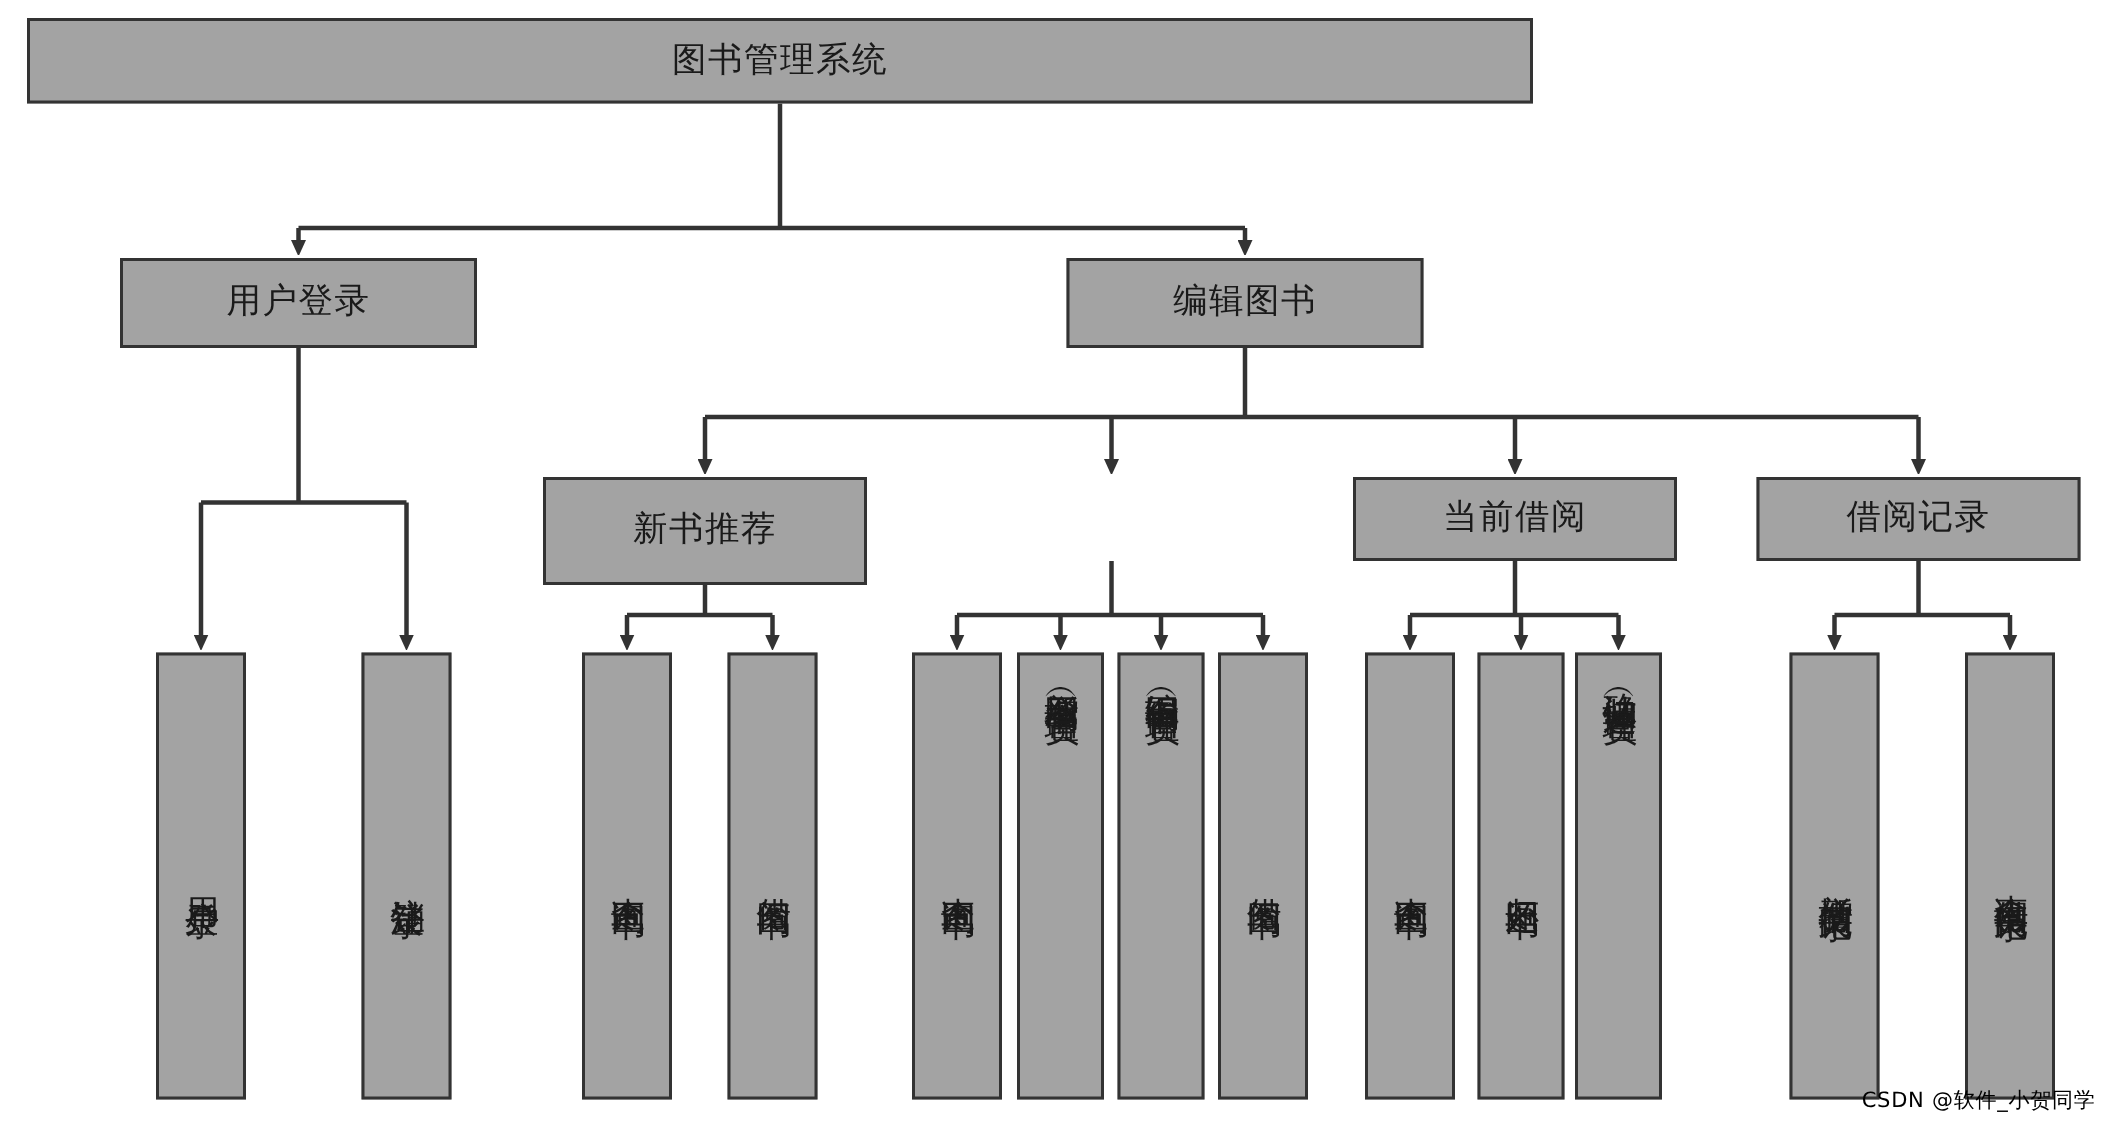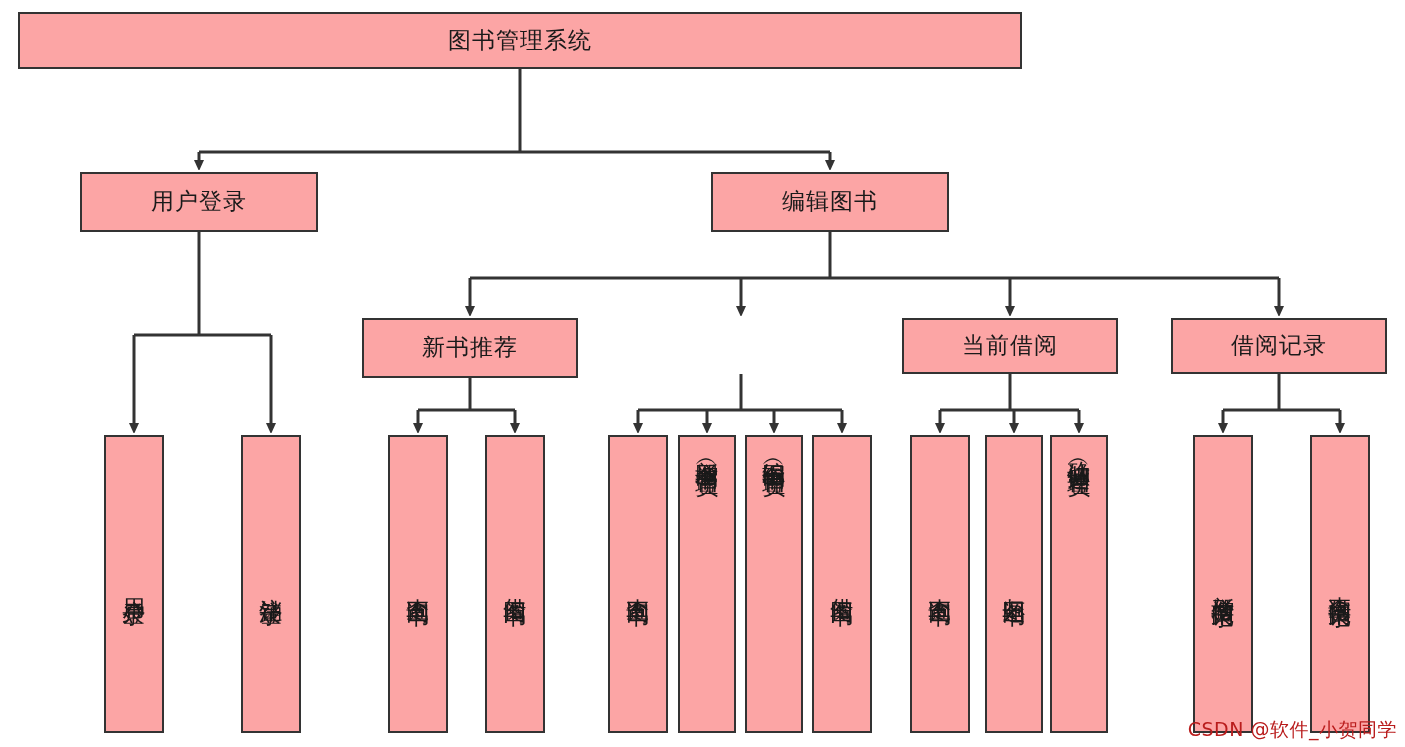--- a/index.html
+++ b/index.html
@@ -25,21 +25,21 @@
     left: 0;
     top: 0;
     width: 1405px;
     height: 747px;
     pointer-events: none;
   }
   .node {
     position: absolute;
     box-sizing: border-box;
     border: 2.5px solid #333333;
-    background: #fca5a5;
+    background: #a3a3a3;
     display: flex;
     align-items: center;
     justify-content: center;
     color: #1a1a1a;
   }
   .node.horizontal {
     font-size: 23px;
     letter-spacing: 1px;
     line-height: 1.1;
   }
@@ -57,22 +57,22 @@
     white-space: nowrap;
     display: block;
   }
   .node.vertical.center-v {
     align-items: center;
   }
   #watermark {
     position: absolute;
     right: 8px;
     bottom: 4px;
-    font-size: 19px;
-    color: #b91c1c;
+    font-size: 14px;
+    color: #000000;
     white-space: nowrap;
     letter-spacing: 0.5px;
   }
 </style>
 </head>
 <body>
 
 <div id="diagram-root">
 
   <svg id="connector-layer" viewBox="0 0 1405 747" width="1405" height="747" aria-hidden="true">
@@ -122,21 +122,21 @@
     <span>图书管理系统</span>
   </div>
 
   <div class="node horizontal" style="left: 80px; top: 172px; width: 238px; height: 60px;">
     <span>用户登录</span>
   </div>
   <div class="node horizontal" style="left: 711px; top: 172px; width: 238px; height: 60px;">
     <span>编辑图书</span>
   </div>
 
-  <div class="node horizontal" style="left: 362px; top: 318px; width: 216px; height: 60px;">
+  <div class="node horizontal" style="left: 362px; top: 318px; width: 216px; height: 72px;">
     <span>新书推荐</span>
   </div>
   <div class="node horizontal" style="left: 902px; top: 318px; width: 216px; height: 56px; align-items: center;">
     <span>当前借阅</span>
   </div>
   <div class="node horizontal" style="left: 1171px; top: 318px; width: 216px; height: 56px; text-align: right;">
     <span>借阅记录</span>
   </div>
 
   <div class="node vertical center-v" style="left: 104px; top: 435px; width: 60px; height: 298px;">

